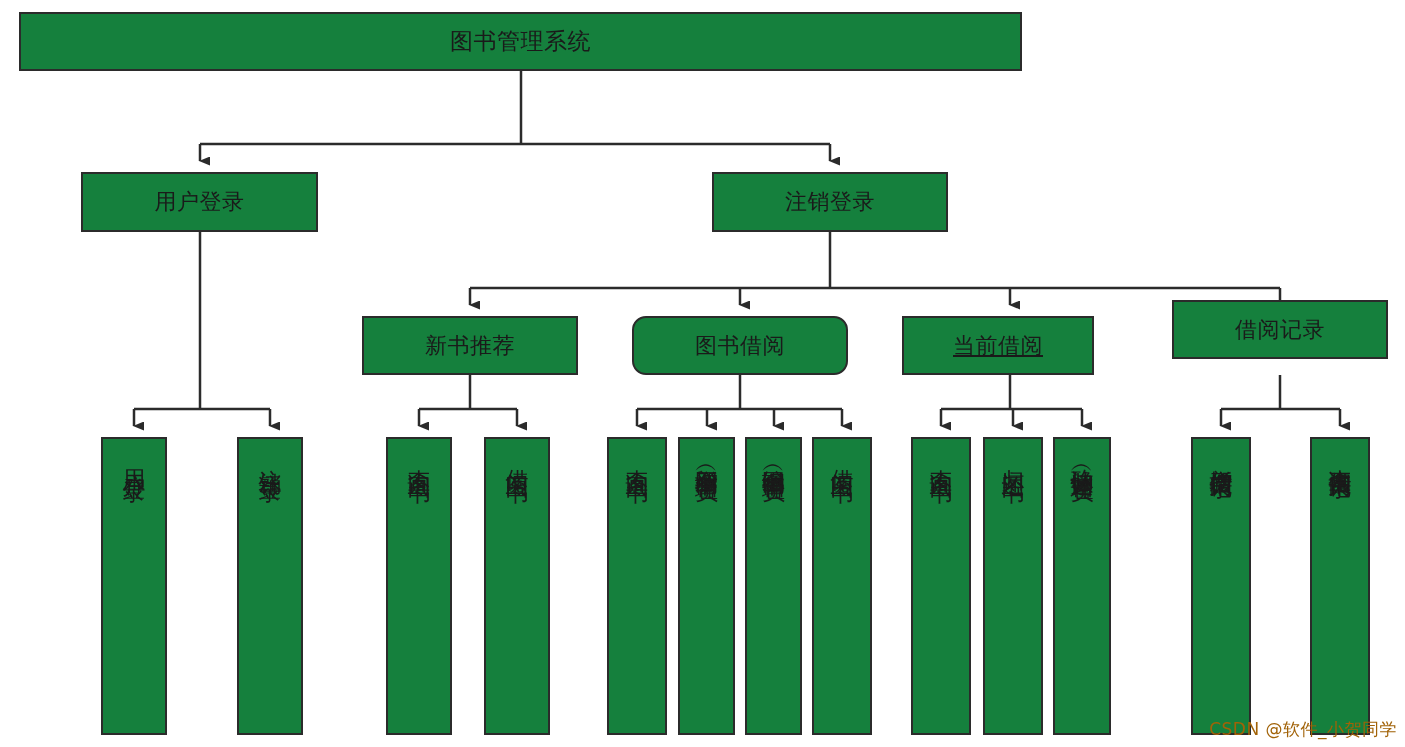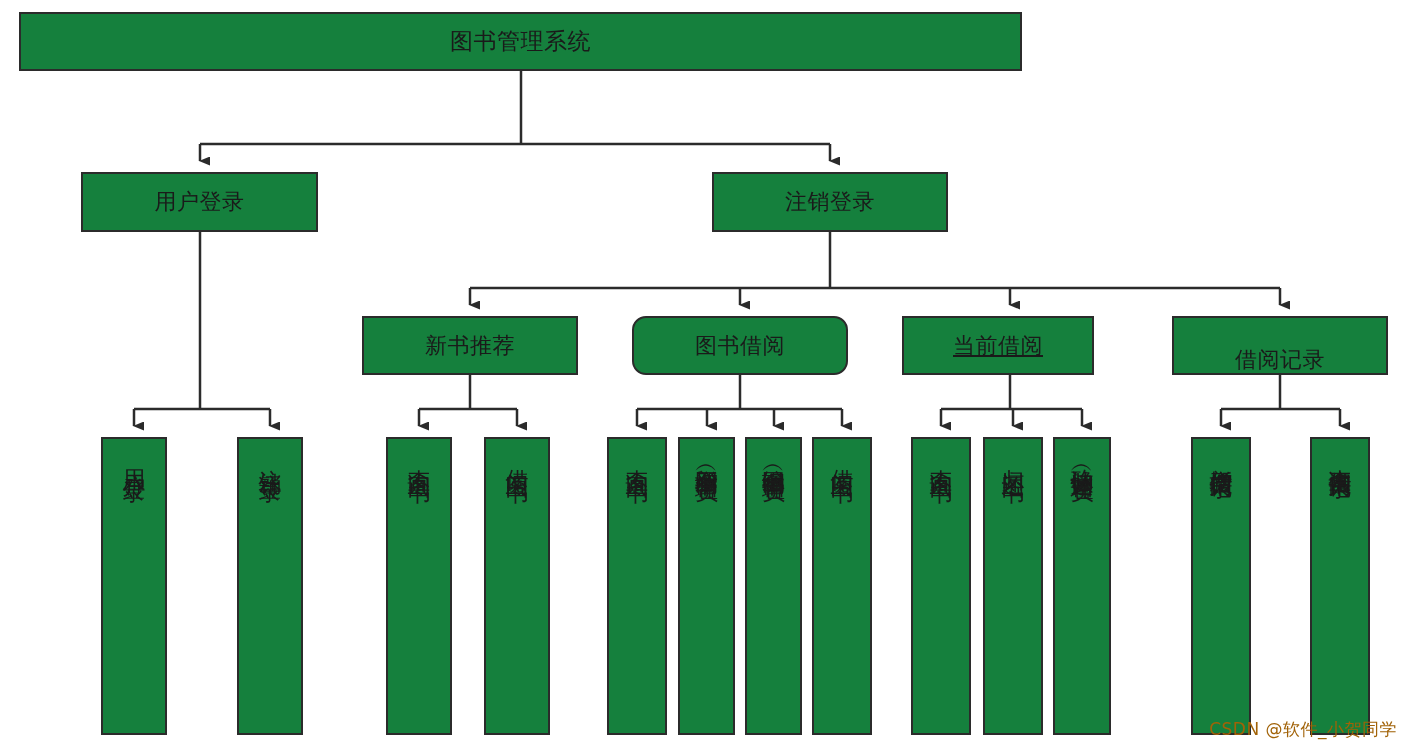--- a/index.html
+++ b/index.html
@@ -139,21 +139,21 @@
       </div>
       <div class="node horiz" style="left: 362px; top: 316px; width: 216px; height: 59px;">
         <span class="node-label">新书推荐</span>
       </div>
       <div class="node horiz" style="left: 632px; top: 316px; width: 216px; height: 59px; border-radius: 14px;">
         <span class="node-label">图书借阅</span>
       </div>
       <div class="node horiz" style="left: 902px; top: 316px; width: 192px; height: 59px; text-decoration: underline;">
         <span class="node-label">当前借阅</span>
       </div>
-      <div class="node horiz" style="left: 1172px; top: 316px; width: 216px; height: 59px; align-items: flex-end;">
+      <div class="node horiz" style="left: 1172px; top: 300px; width: 216px; height: 59px;">
         <span class="node-label">借阅记录</span>
       </div>
       <div class="node vert" style="left: 101px; top: 437px; width: 66px; height: 298px;">
         <span class="node-label">用户登录</span>
       </div>
       <div class="node vert" style="left: 237px; top: 437px; width: 66px; height: 298px;">
         <span class="node-label">注销登录</span>
       </div>
       <div class="node vert" style="left: 386px; top: 437px; width: 66px; height: 298px;">
         <span class="node-label">查询图书</span>

